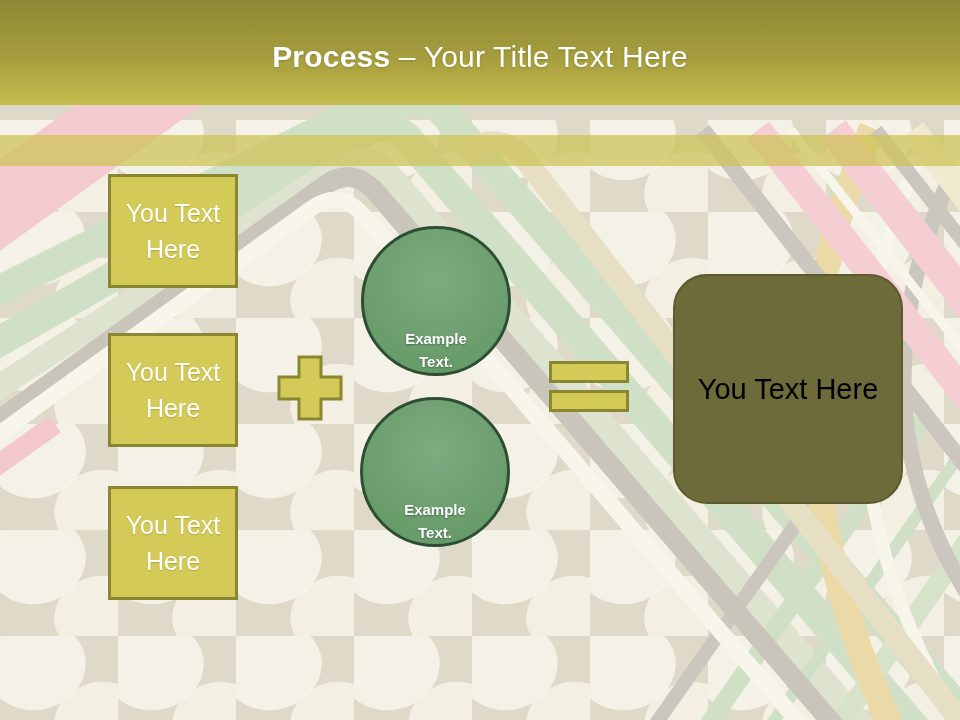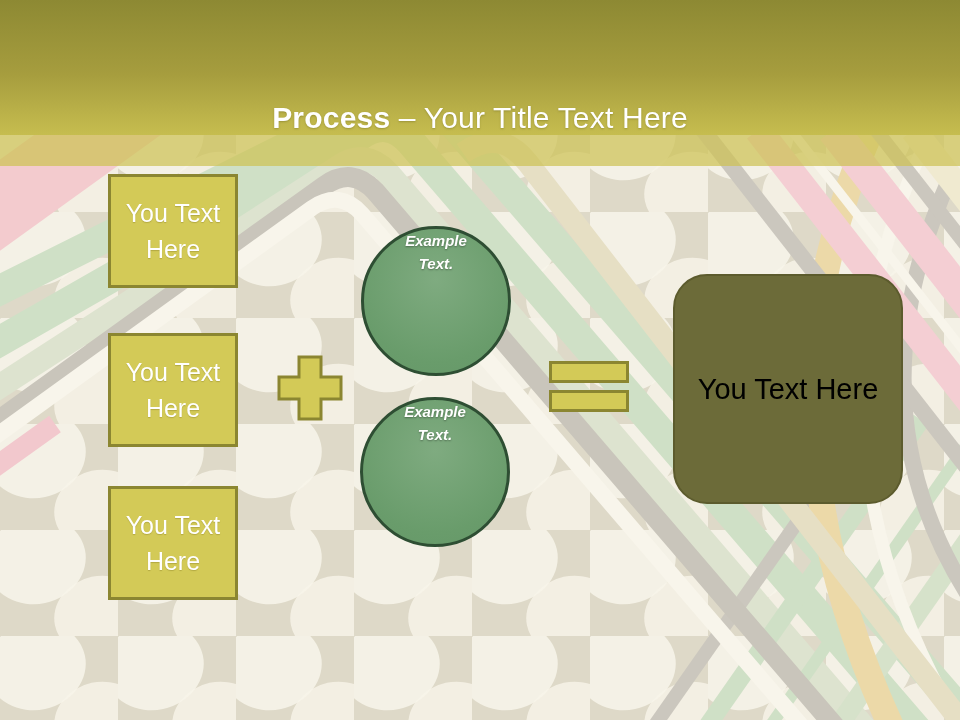--- a/index.html
+++ b/index.html
@@ -5,23 +5,23 @@
   html,body{margin:0;padding:0;background:#555;}
   .slide{
     position:relative;width:960px;height:720px;overflow:hidden;
     font-family:"Liberation Sans", sans-serif;
     background:#ded9c8;
   }
   
   .bg-svg{position:absolute;left:0;top:0;width:960px;height:720px;display:block;}
   
   .header{
-    position:absolute;left:0;top:0;width:960px;height:135px;
+    position:absolute;left:0;top:0;width:960px;height:105px;
     background:linear-gradient(to bottom, var(--header_top,#8d8933) 0%, #a69d3e 55%, var(--header_bottom,#c6bd4f) 100%);
-    z-index:3;display:flex;align-items:flex-end;justify-content:center;
+    z-index:3;display:flex;align-items:center;justify-content:center;
   }
   .header-strip{
     position:absolute;left:0;top:135px;width:960px;height:31px;
     background:var(--strip,#cdc255);opacity:.72;z-index:2;
   }
   .title{
     color:#fff;font-size:30px;letter-spacing:.2px;margin-top:8px;
     text-shadow:0 1px 2px rgba(90,85,20,.35);
   }
   .title .bold{font-weight:bold;}
@@ -40,22 +40,22 @@
   .eq{left:549px;top:361px;width:80px;height:51px;display:flex;flex-direction:column;justify-content:space-between;}
   .eq .bar{
     width:80px;height:22px;box-sizing:border-box;
     background:var(--accent,#d3ca57);
     border:3px solid var(--accent_border,#8b8631);
   }
   .circle{
     width:150px;height:150px;border-radius:50%;
     background:radial-gradient(circle at 50% 35%, #7fab80 0%, var(--circle_fill,#699c6b) 70%, #659768 100%);
     border:3px solid var(--circle_border,#2e4e33);
-    color:#fff;font-size:15px;font-weight:bold;font-style:italic;line-height:1.55;
-    display:flex;align-items:flex-start;justify-content:center;text-align:center;
+    color:#fff;font-size:15px;font-weight:bold;line-height:1.55;
+    display:flex;align-items:flex-end;justify-content:center;text-align:center;
     text-shadow:0 1px 2px rgba(0,0,0,.35);
   }
   .circle .inner{width:92px;}
   .circle.c1{left:361px;top:226px;} .circle.c2{left:360px;top:397px;}
   .result-box{
     left:673px;top:274px;width:230px;height:230px;border-radius:34px;
     background:var(--result_fill,#6c6b39);
     border:2px solid var(--result_border,#5c5b2d);
     color:#000;font-size:29px;
     display:flex;align-items:center;justify-content:center;text-align:center;

